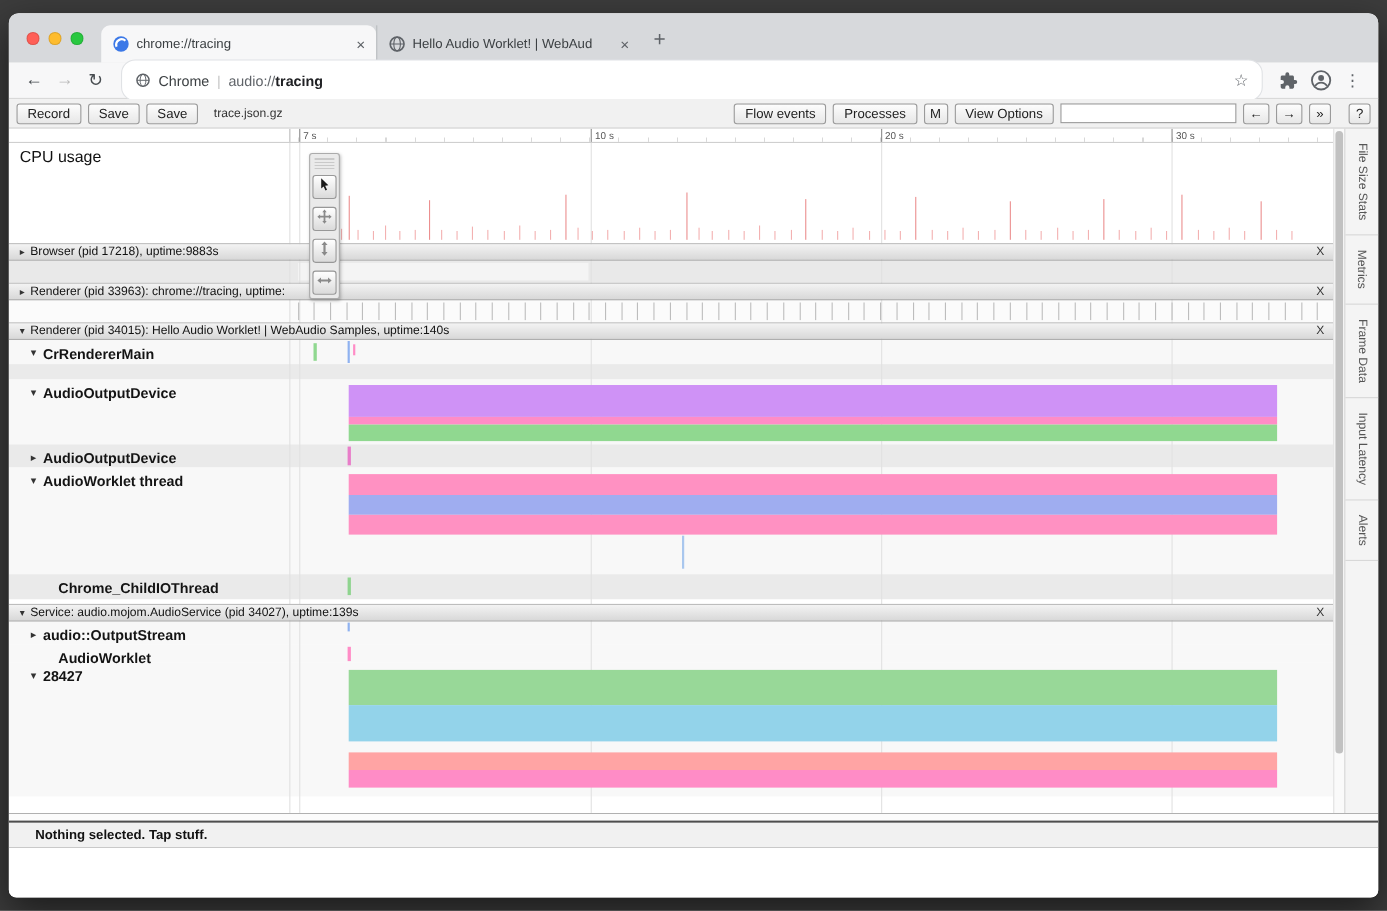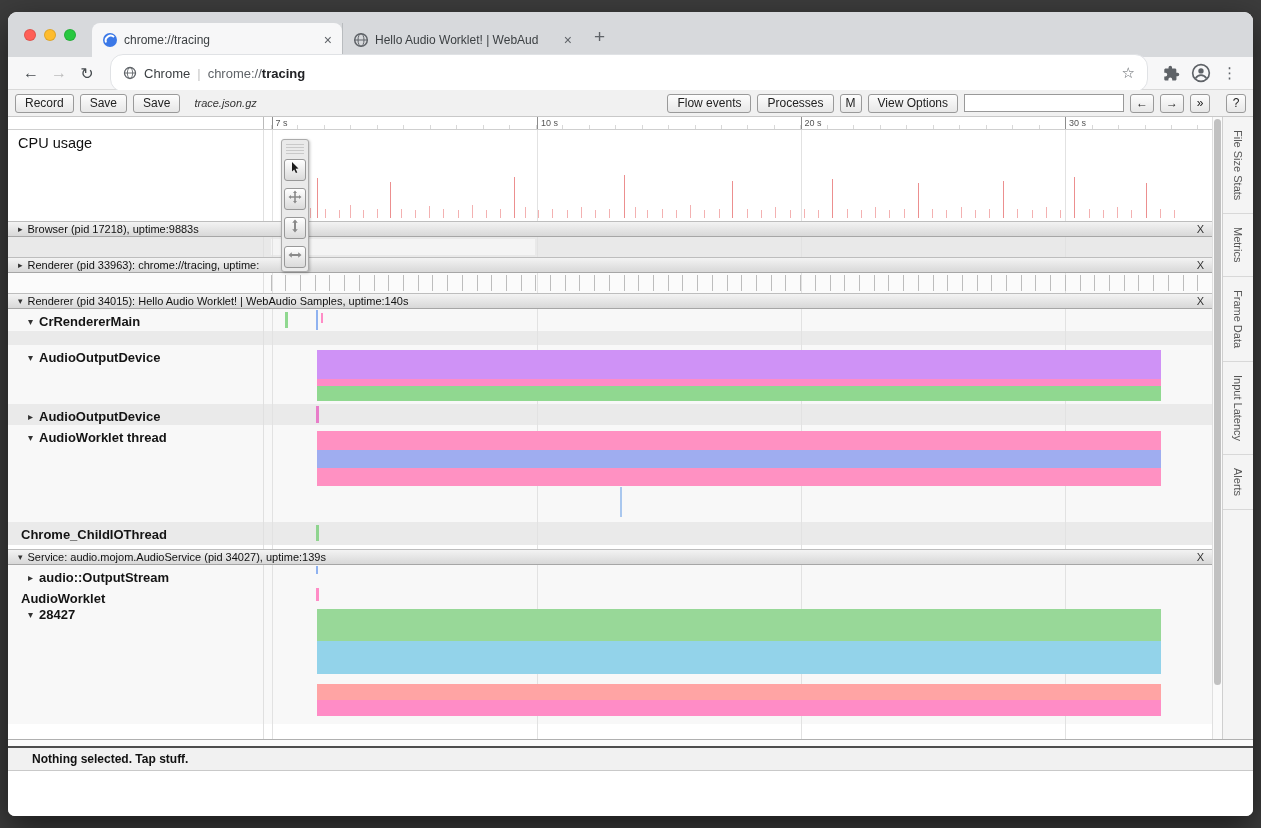--- a/index.html
+++ b/index.html
@@ -32,21 +32,21 @@
   .omnibox .scheme { color:#5f6368; }
   .omnibox .host { color:#202124; font-weight:bold; }
   .omnibox .star { margin-left:auto; font-size:15px; color:#5f6368; }
   .action-icon { width:27px; text-align:center; font-size:16px; color:#5f6368; display:flex; justify-content:center; align-items:center; }
   .action-icon.dots { font-size:15px; }
 
   
   .trace-toolbar { height:27px; background:#f1f1f1; border-bottom:1px solid #c8c8c8; display:flex; align-items:center; padding:0 7px; gap:6px; flex:none; }
   .tbtn { font-size:12px; color:#222; background:linear-gradient(#fdfdfd,#e7e7e7); border:1px solid #9a9a9a; border-radius:3px; padding:0 9px; height:19px; display:flex; align-items:center; white-space:nowrap; }
   .tbtn.small { padding:0 5px; min-width:20px; justify-content:center; }
-  .filename { font-size:11px; color:#333; margin-left:8px;font-style:italic; }
+  .filename { font-size:11px; color:#333; margin-left:8px; }
   .tb-right { margin-left:auto; display:flex; align-items:center; gap:6px; }
   .tsearch { width:160px; height:18px; border:1px solid #999; background:#fff; font-size:12px; padding:0 4px; font-family:"Liberation Sans", sans-serif; }
   .gap8 { width:4px; }
 
   
   .main { height:623px; display:flex; flex:none; border-bottom:1px solid #b0b0b0; }
   .tracks { flex:1; position:relative; background:#fff; overflow:hidden; }
   .ruler { height:13px; position:relative; background:#fff; border-bottom:1px solid #cfcfcf; }
   .ruler-inner { position:absolute; left:255px; right:0; top:0; bottom:0; border-left:1px solid #bbb;
     background-image:repeating-linear-gradient(to right,#d8d8d8 0 1px,transparent 1px 26.47px);
@@ -59,21 +59,21 @@
   .bar, .mark { position:absolute; z-index:2; }
   .spike { position:absolute; bottom:3px; width:1px; z-index:2; }
   .tickline { position:absolute; top:2px; bottom:2px; width:1px; z-index:2; }
   .strip { position:absolute; top:2px; bottom:2px; z-index:0; }
 
   .trow.header { z-index:3; background:linear-gradient(#f3f3f3,#d8d8d8); border-top:1px solid #bdbdbd; border-bottom:1px solid #a6a6a6; display:flex; align-items:center; padding-left:10px; font-size:11px; color:#111; }
   .hdr-arrow { font-size:9px; margin-right:5px; color:#333; }
   .hdr-close { position:absolute; right:8px; font-size:11px; color:#333; }
 
   .trk-label { position:absolute; left:0; top:5px; display:flex; font-size:13px; color:#141414; padding-left:20px; z-index:2; white-space:nowrap; }
-  .trk-label.no-arrow { padding-left:13px; }
+  .trk-label.no-arrow { padding-left:13px;margin-left:32px; }
   .trk-arrow { font-size:10px; margin-right:6px; color:#333; line-height:15px; }
   .trk-text { line-height:15px;font-weight:bold; }
   .cpu-label { position:absolute; left:10px; top:5px; font-size:14.5px; color:#111; z-index:2; }
 
   .grid-overlay { position:absolute; left:255px; right:0; top:13px; bottom:0; z-index:1; pointer-events:none; border-left:1px solid #e0e0e0; }
   .gridline { position:absolute; top:0; bottom:0; width:1px; background:#e2e2e2; }
 
   
   .palette { position:absolute; left:273px; top:22px; width:28px; background:#eaeaea; border:1px solid #ababab; border-radius:3px; padding:2px 2px 1px; z-index:5; box-shadow:1px 1px 3px rgba(0,0,0,.25); }
   .palette-grip { height:11px; margin:1px 2px 5px; background:repeating-linear-gradient(0deg,#c9c9c9 0 1px,#eaeaea 1px 3px); }
@@ -133,21 +133,21 @@
     <div class="omnibox">
       <span style="display:flex;">
         <svg width="14" height="14" viewBox="0 0 16 16">
             <circle cx="8" cy="8" r="6.3" fill="none" stroke="#5f6368" stroke-width="1.5"></circle>
             <ellipse cx="8" cy="8" rx="3" ry="6.3" fill="none" stroke="#5f6368" stroke-width="1"></ellipse>
             <path d="M1.7 8 H14.3" stroke="#5f6368" stroke-width="1"></path>
           </svg>
       </span>
       <span class="site">Chrome</span>
       <span class="sep">|</span>
-      <span class="url"><span class="scheme">chrome://</span><span class="host">tracing</span></span>
+      <span class="url"><span class="scheme">audio://</span><span class="host">tracing</span></span>
       <span class="star">☆</span>
     </div>
     <span class="action-icon">
       <svg width="17" height="17" viewBox="0 0 24 24">
           <path fill="#5f6368" d="M20.5 11h-1.7V7c0-1.1-.9-2-2-2h-4V3.5a2.5 2.5 0 0 0-5 0V5h-4C2.7 5 1.8 5.9 1.8 7v3.8h1.5a2.7 2.7 0 0 1 0 5.4H1.8V20c0 1.1.9 2 2 2h3.8v-1.5a2.7 2.7 0 0 1 5.4 0V22H17c1.1 0 2-.9 2-2v-4h1.5a2.5 2.5 0 0 0 0-5z"></path>
         </svg>
     </span>
     <span class="action-icon">
       <svg width="20" height="20" viewBox="0 0 24 24">
           <circle cx="12" cy="12" r="10" fill="none" stroke="#5f6368" stroke-width="2"></circle>

